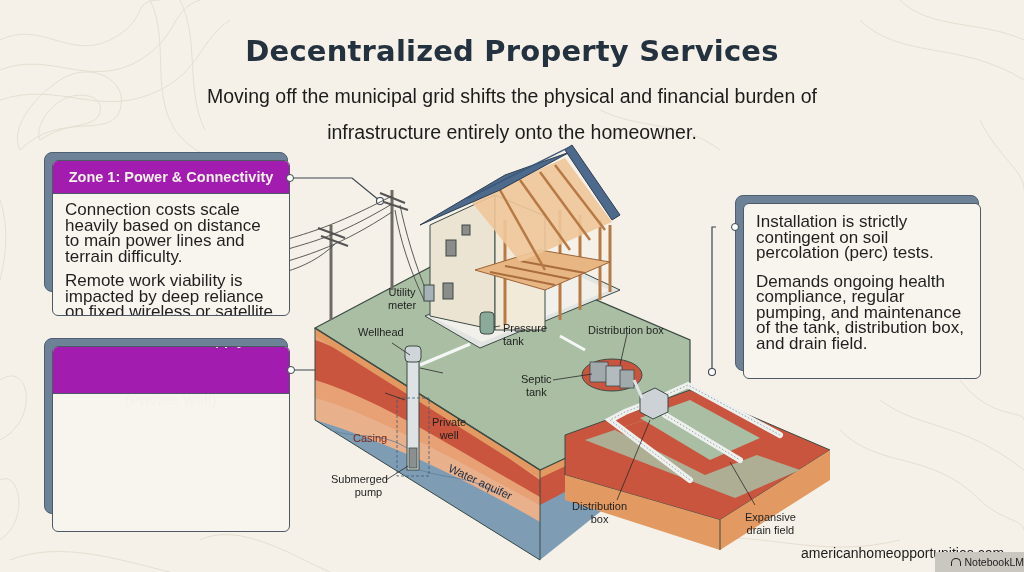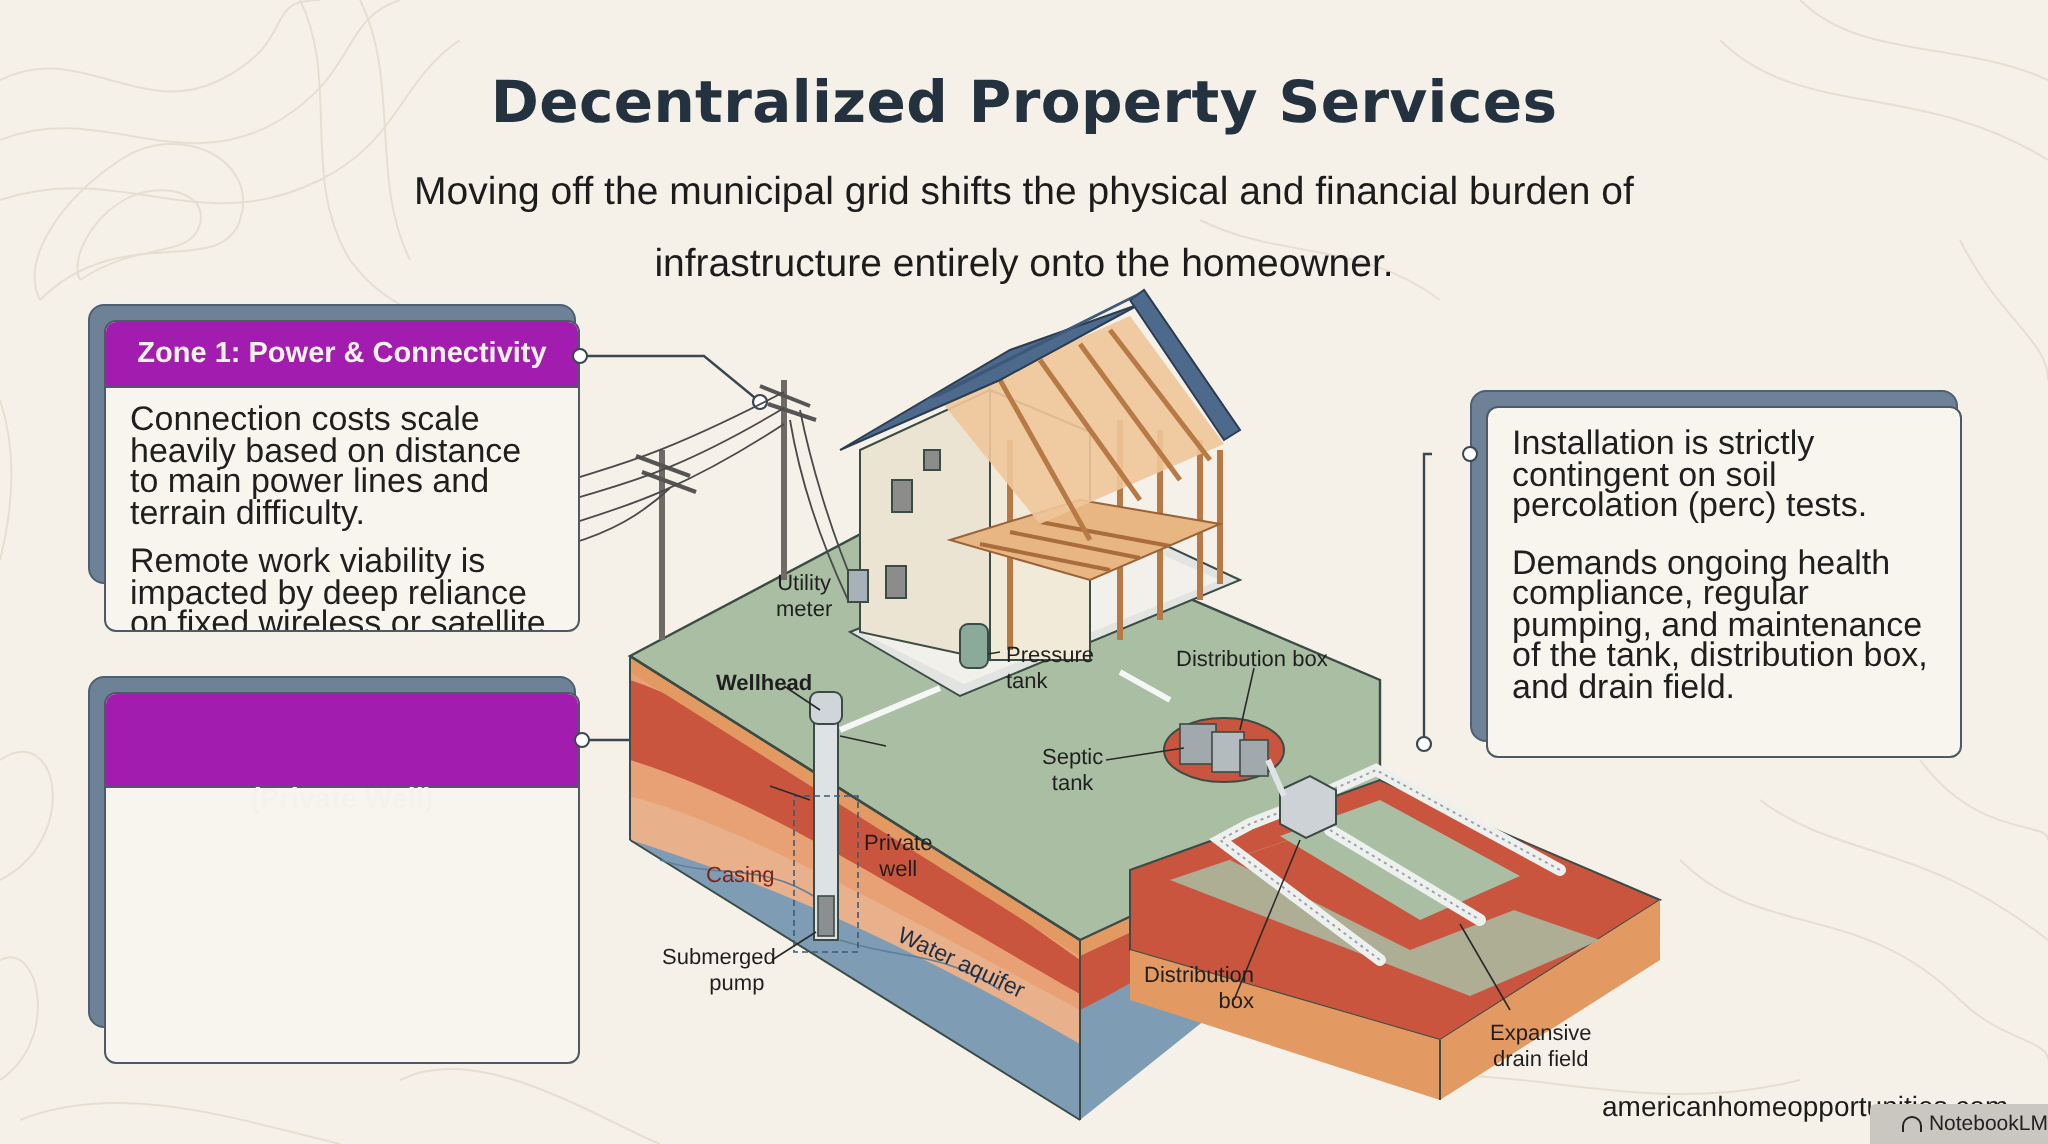--- a/index.html
+++ b/index.html
@@ -275,41 +275,41 @@
       <p>Demands ongoing health compliance, regular pumping, and maintenance of the tank, distribution box, and drain field.</p>
     </div>
   </div>
 </div>
 <div class="connector-dot" style="left:731px;top:223px;"></div>
 
 <div class="lbl" style="left:388px;top:286px;">
   <div>Utility</div>
   <div>meter</div>
 </div>
-<div class="lbl" style="left:358px;top:336px;font-weight:bold;">Wellhead</div>
+<div class="lbl" style="left:358px;top:326px;">Wellhead</div>
 <div class="lbl" style="left:503px;top:322px;text-align:left;">
   <div>Pressure</div>
   <div>tank</div>
 </div>
 <div class="lbl" style="left:588px;top:324px;">Distribution box</div>
 <div class="lbl" style="left:432px;top:368px;margin-top:48px;">
   <div>Private</div>
   <div>well</div>
 </div>
 <div class="lbl" style="left:521px;top:373px;">
   <div>Septic</div>
   <div>tank</div>
 </div>
 <div class="lbl red" style="left:353px;top:386px;margin-top:46px;">Casing</div>
 <div class="lbl" style="left:331px;top:473px;">
   <div>Submerged</div>
   <div style="padding-left:18px;">pump</div>
 </div>
 <div class="aquifer">Water aquifer</div>
-<div class="lbl" style="left:572px;top:482px;text-align:right;">
+<div class="lbl" style="left:572px;top:500px;">
   <div>Distribution</div>
   <div>box</div>
 </div>
 <div class="lbl" style="left:745px;top:511px;">
   <div>Expansive</div>
   <div>drain field</div>
 </div>
 
 <div class="footer-url">americanhomeopportunities.com</div>
 <div class="badge">

